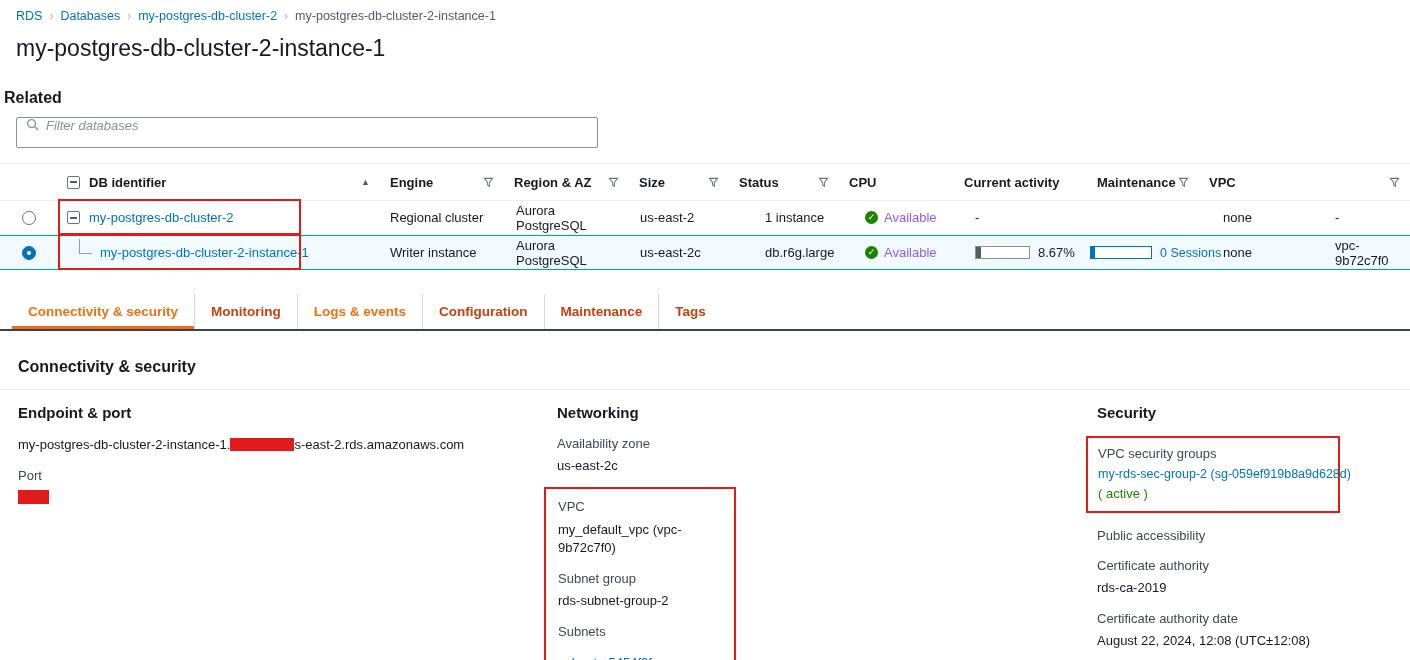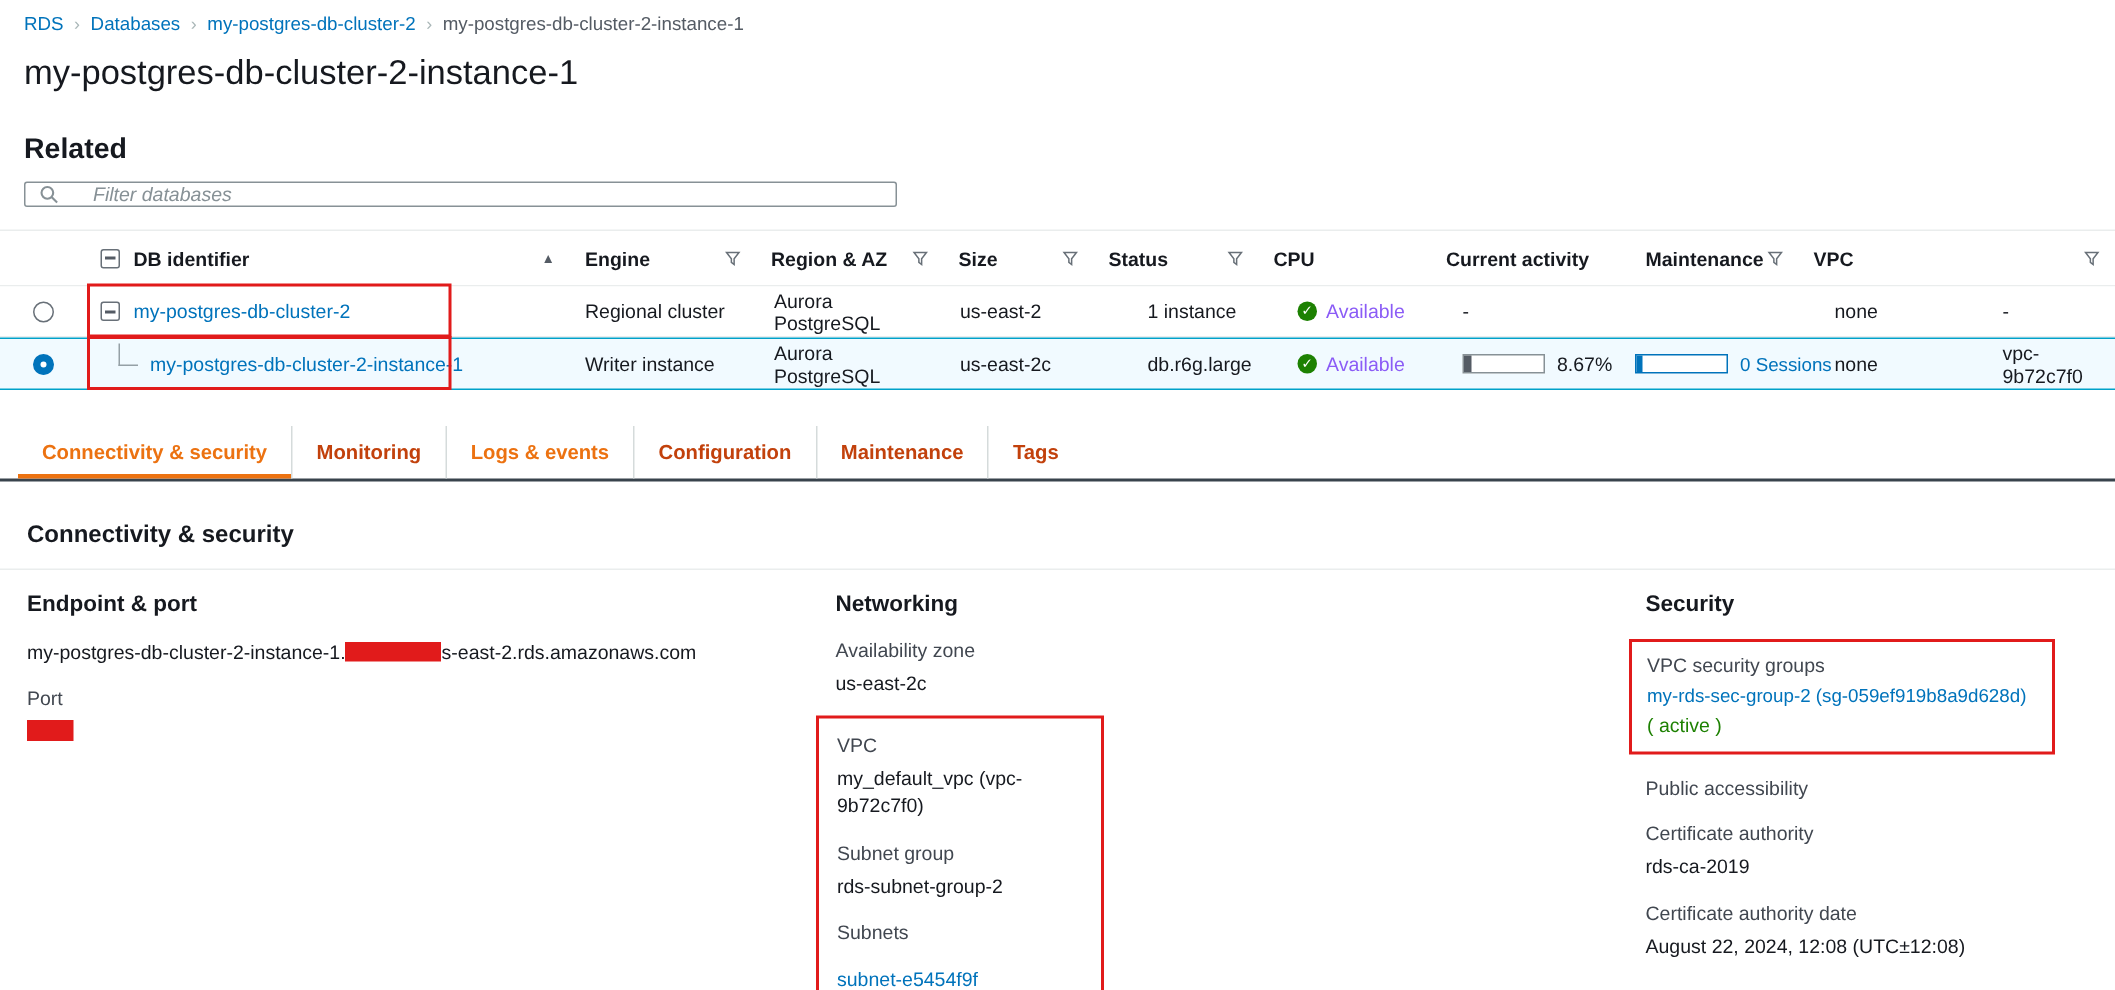--- a/index.html
+++ b/index.html
@@ -11,22 +11,22 @@
   
   .breadcrumb { padding:9px 16px 2px; font-size:12.5px; display:flex; align-items:center; }
   .breadcrumb a { color:#0073bb; margin-right:7px; }
   .crumb-sep { color:#aab7b8; margin-right:7px; font-size:12px; }
   .crumb-current { color:#545b64; }
 
   
   .page-title { font-size:23px; font-weight:400; padding:10px 16px 0; color:#16191f; }
 
   
-  .related-heading { font-size:19px; font-weight:700; margin:27px 16px 10px; }
-  .filter-box { display:flex; align-items:center; gap:23px; width:582px; height:17px;
+  .related-heading { font-size:16px; font-weight:700; margin:27px 4px 10px; }
+  .filter-box { display:flex; align-items:flex-start; gap:7px; width:582px; height:31px;
     border:1px solid #879196; border-radius:2px; margin:0 16px 15px; padding:0 9px; background:#fff; }
   .filter-box input { border:none; outline:none; flex:1; font-size:13px; background:transparent;
     font-family:"Liberation Sans", sans-serif; color:#16191f; }
   .filter-box input::placeholder { color:#879196; font-style:italic; }
 
   
   .db-table { width:100%; border-top:1px solid #eaeded; font-size:13px; }
   .tr { display:flex; align-items:stretch; height:34px; border-bottom:1px solid #eaeded; background:#fff; }
   .th-row { height:37px; font-weight:700; }
   .cell { display:flex; align-items:center; padding:0 10px; min-width:0; }
@@ -73,21 +73,21 @@
   .panel-header h2 { font-size:16px; font-weight:700; }
   .panel-body { display:flex; padding:14px 17px 24px 18px; }
   .col-a { width:539px; } .col-b { width:540px; } .col-c { flex:1; }
   .col-title { font-size:15px; font-weight:700; margin-bottom:2px; }
   .field { margin-top:15px; }
   .f-label { font-size:13px; color:#414750; margin-bottom:6px; }
   .f-value { font-size:13px; color:#16191f; line-height:17px; }
   .red-outline { border:2px solid #e11b1b; }
   .net-box { margin:13px 0 0 -13px; padding:10px 12px 13px; width:192px; }
   .net-box .field:first-child { margin-top:0; }
-  .sec-box { margin:15px 0 0 -11px; padding:8px 10px 10px; width:284px; }
+  .sec-box { margin:15px 0 0 -11px; padding:8px 10px 10px; width:254px; }
   .sg-link { display:block; font-size:12.5px; white-space:nowrap; }
   .sg-state { color:#1d8102; font-size:13px; margin-top:5px; }
   .subnet-link { display:block; margin-top:3px; font-size:13px; }
   .subnet-link:first-of-type { margin-top:16px; }
   .redact-inline { display:inline-block; width:64px; height:13px; background:#e11b1b; vertical-align:-2px; }
   .redact-port { display:block; width:31px; height:14px; background:#e11b1b; margin-top:7px; }
 </style>
 </head>
 <body>
 

